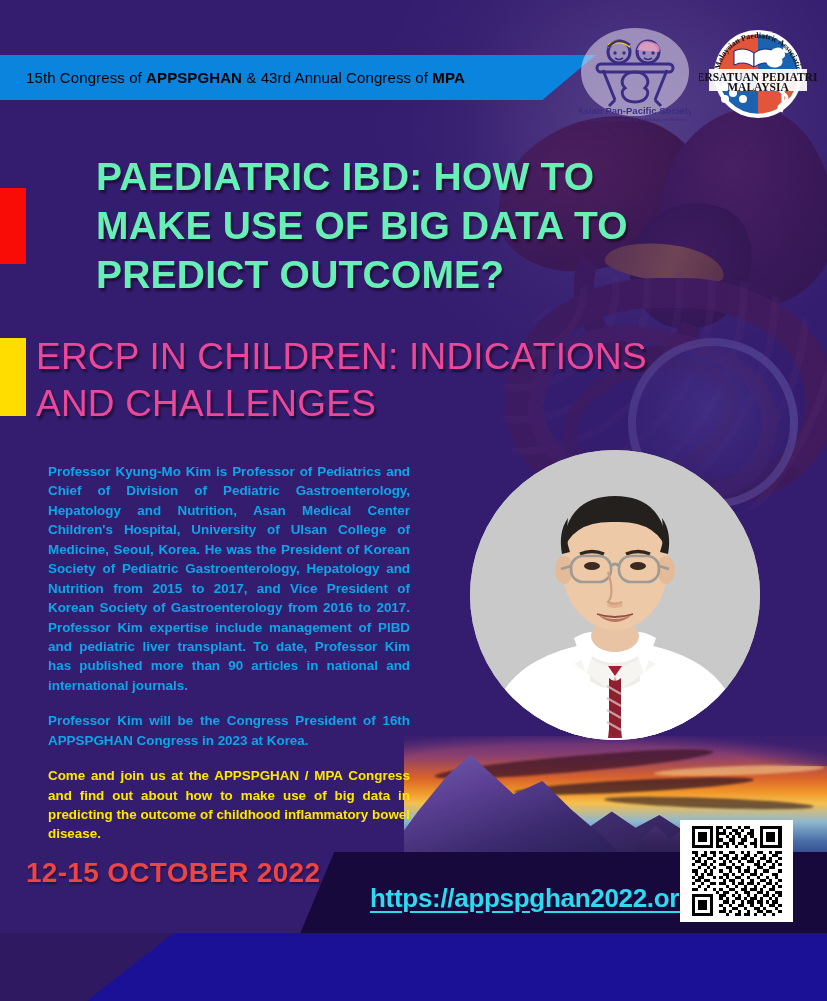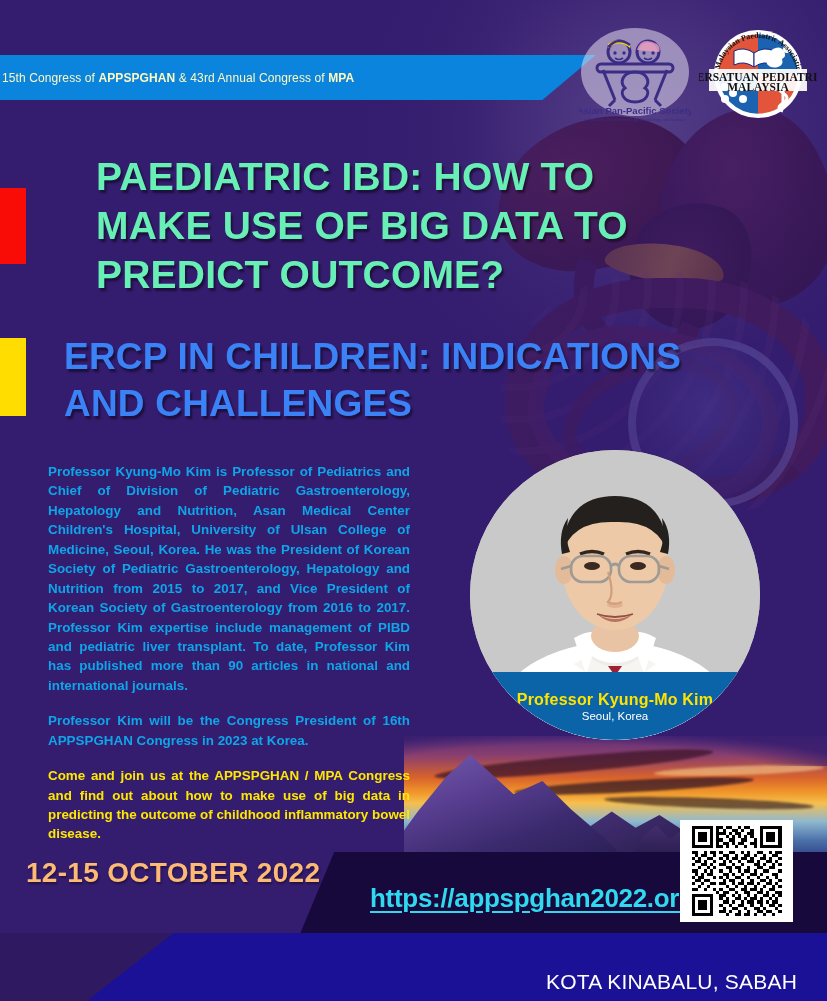--- a/index.html
+++ b/index.html
@@ -85,22 +85,22 @@
 
   
   .header-bar{
     position:absolute;left:0;top:55px;width:596px;height:45px;
     background:#0A84DC;
     clip-path:polygon(0 0, 100% 0, 91% 100%, 0 100%);
     display:flex;align-items:center;
     z-index:6;
   }
   .header-text{
-    color:#fef9c3;font-size:12px;letter-spacing:.1px;
-    padding-left:2px;white-space:nowrap;font-weight:normal;
+    color:#000000;font-size:15px;letter-spacing:.1px;
+    padding-left:26px;white-space:nowrap;font-weight:normal;
   }
   .header-text b{font-weight:bold;}
 
   
   .logos{position:absolute;right:8px;top:24px;width:240px;height:100px;z-index:7;display:flex;align-items:center;gap:8px;}
   .logo-appspghan{position:relative;width:112px;height:96px;}
   .appsp-svg{width:112px;height:96px;display:block;}
   .logo-mpa{position:relative;width:118px;height:98px;}
   .mpa-svg{width:118px;height:98px;display:block;}
 
@@ -110,39 +110,39 @@
   .accent-yellow{left:0;top:338px;width:26px;height:78px;background:#FFDD00;}
 
   .title1{
     position:absolute;left:48px;top:152px;width:610px;z-index:6;
     color:#68EFB5;font-size:39px;font-weight:bold;line-height:1.26;
     letter-spacing:.2px;
     text-shadow:2px 3px 2px rgba(0,0,0,.45);
     margin-left:48px;
   }
   .title2{
-    position:absolute;left:64px;top:334px;width:660px;z-index:6;
-    color:#3b82f6;font-size:37px;font-weight:bold;line-height:1.27;
+    position:absolute;left:36px;top:334px;width:660px;z-index:6;
+    color:#ec4899;font-size:37px;font-weight:normal;line-height:1.27;
     letter-spacing:.2px;
     text-shadow:2px 3px 2px rgba(0,0,0,.45);
   }
 
   
   .bio{
     position:absolute;left:48px;top:462px;width:362px;z-index:6;
   }
   .bio p{
     margin:0 0 16px 0;color:#0ea5e9;font-size:13.4px;font-weight:bold;
     line-height:1.45;text-align:justify;text-justify:inter-word;
   }
   .bio p.cta{color:#FFE800;margin-bottom:0;}
 
   .date{
     position:absolute;left:26px;top:857px;z-index:9;
-    color:#fdba74;font-size:28px;font-weight:bold;letter-spacing:.3px;
+    color:#ef4444;font-size:28px;font-weight:bold;letter-spacing:.3px;
     text-shadow:1px 2px 2px rgba(0,0,0,.35);
   }
 
   
   .speaker{
     position:absolute;left:470px;top:450px;width:290px;height:290px;
     border-radius:50%;overflow:hidden;z-index:7;
     background:#c9c9c9;
   }
   .photo-svg{position:absolute;inset:0;width:100%;height:100%;}
@@ -376,24 +376,20 @@
         <rect x="149" y="106" width="40" height="26" rx="12"></rect>
         <path d="M141 116 q4 -4 8 0"></path>
         <path d="M101 116 l-10 3"></path>
           <path d="M189 116 l10 3"></path>
       </g>
       <path d="M138 122 q7 22 0 30 q6 4 14 0" stroke="#cf9f7e" stroke-width="2.2" fill="none"></path>
       <path d="M127 164 q18 10 36 0 q-18 16 -36 0 z" fill="#b9735f"></path>
       <path d="M127 164 q18 6 36 0" stroke="#8d5243" stroke-width="1.8" fill="none"></path>
       <ellipse cx="145" cy="155" rx="8" ry="3" fill="#d9a183" opacity=".6"></ellipse>
     </svg>
-    <div class="name-band">
-      <div class="sp-name">Professor Kyung-Mo Kim</div>
-      <div class="sp-city">Seoul, Korea</div>
-    </div>
   </div>
 
   <div class="date">12-15 OCTOBER 2022</div>
 
   <div class="url-panel"></div>
   <a class="url-link" href="#">https://appspghan2022.org/</a>
 
   <div class="qr">
     <svg viewBox="0 0 29 29" shape-rendering="crispEdges">
       <rect width="29" height="29" fill="#ffffff"></rect>
@@ -618,16 +614,15 @@
         <rect x="23" y="28" width="1" height="1"></rect>
           <rect x="26" y="28" width="1" height="1"></rect>
         <rect x="8" y="0" width="1" height="7"></rect>
       </g>
     </svg>
   </div>
 
   <div class="venue-left"></div>
   <div class="venue"></div>
   <div class="venue-text">
-    <div class="venue-l2">KOTA KINABALU, SABAH</div>
   </div>
 
 </div>
 
 </body></html>

